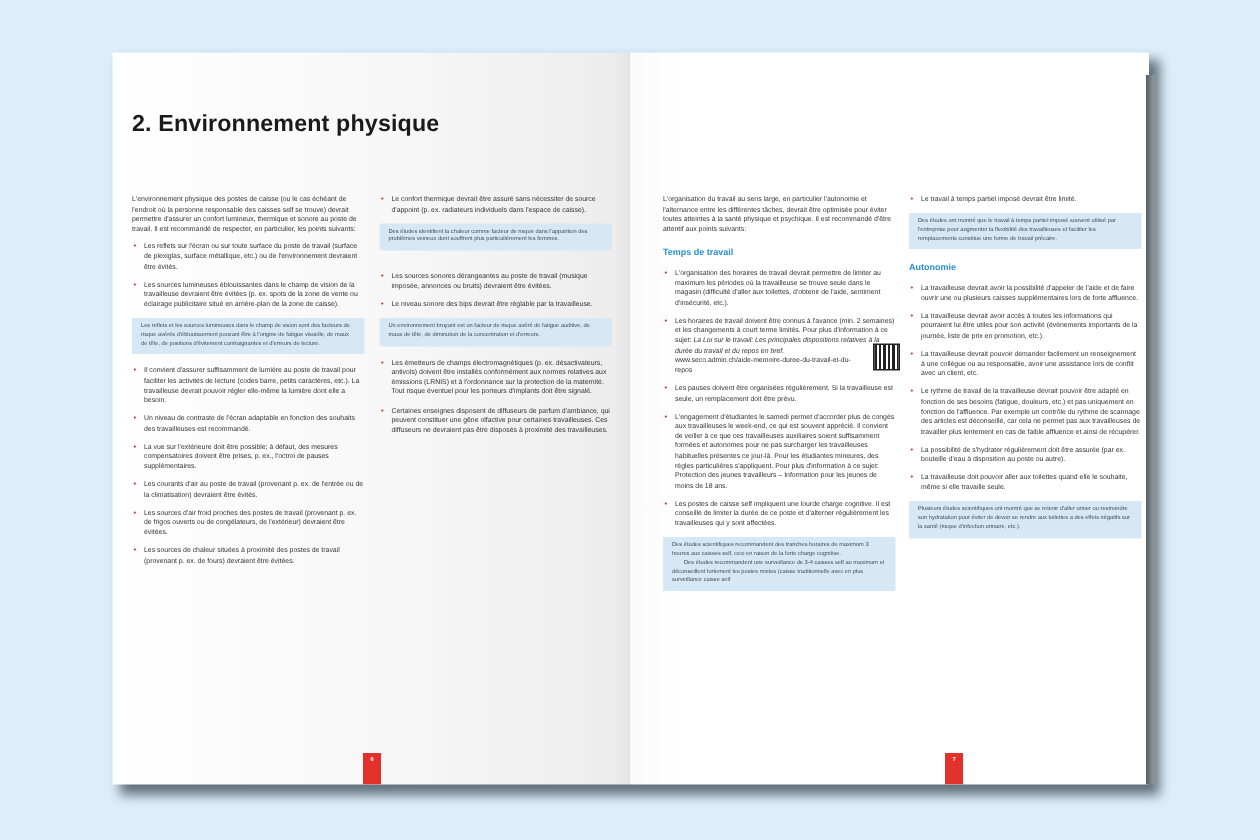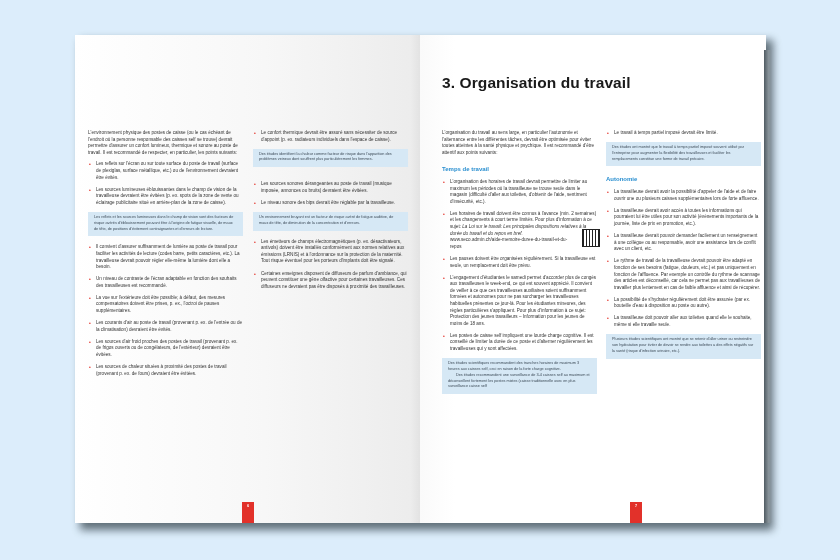--- a/index.html
+++ b/index.html
@@ -77,20 +77,21 @@
   em { font-style:italic; }
   .url { word-break:break-all; }
 </style>
 </head>
 <body>
 
 <div class="spread-shadow"></div>
 <div class="spread">
 
   <div class="page page-left">
+    <h1 class="page-title">2. Environnement physique</h1>
 
     <div class="col" style="left:13px;">
       <p class="intro">L'environnement physique des postes de caisse (ou le cas échéant de l'endroit où la personne responsable des caisses self se trouve) devrait permettre d'assurer un confort lumineux, thermique et sonore au poste de travail. Il est recommandé de respecter, en particulier, les points suivants:</p>
       <ul class="bullets">
         <li><span class="bullet">•</span><span>Les reflets sur l'écran ou sur toute surface du poste de travail (surface de plexiglas, surface métallique, etc.) ou de l'environnement devraient être évités.</span></li>
         <li><span class="bullet">•</span><span>Les sources lumineuses éblouissantes dans le champ de vision de la travailleuse devraient être évitées (p. ex. spots de la zone de vente ou éclairage publicitaire situé en arrière-plan de la zone de caisse).</span></li>
       </ul>
       <div class="note">
           <p>Les reflets et les sources lumineuses dans le champ de vision sont des facteurs de risque avérés d'éblouissement pouvant être à l'origine de fatigue visuelle, de maux de tête, de positions d'évitement contraignantes et d'erreurs de lecture.</p>
         </div>
@@ -122,21 +123,20 @@
         <li><span class="bullet">•</span><span>Les émetteurs de champs électromagnétiques (p. ex. désactivateurs, antivols) doivent être installés conformément aux normes relatives aux émissions (LRNIS) et à l'ordonnance sur la protection de la maternité. Tout risque éventuel pour les porteurs d'implants doit être signalé.</span></li>
         <li><span class="bullet">•</span><span>Certaines enseignes disposent de diffuseurs de parfum d'ambiance, qui peuvent constituer une gêne olfactive pour certaines travailleuses. Ces diffuseurs ne devraient pas être disposés à proximité des travailleuses.</span></li>
       </ul>
     </div>
 
     <div class="page-number" style="left:167px;">6</div>
     <div class="spine-shadow"></div>
   </div>
 
   <div class="page page-right">
-    <h1 class="page-title">3. Organisation du travail</h1>
 
     <div class="col" style="left:22px;">
       <p class="intro">L'organisation du travail au sens large, en particulier l'autonomie et l'alternance entre les différentes tâches, devrait être optimisée pour éviter toutes atteintes à la santé physique et psychique. Il est recommandé d'être attentif aux points suivants:</p>
       <div class="subhead">Temps de travail</div>
       <ul class="bullets">
         <li><span class="bullet">•</span><span>L'organisation des horaires de travail devrait permettre de limiter au maximum les périodes où la travailleuse se trouve seule dans le magasin (difficulté d'aller aux toilettes, d'obtenir de l'aide, sentiment d'insécurité, etc.).</span></li>
         <li class="qr-wrap">
           <span class="bullet">•</span>
           <span>Les horaires de travail doivent être connus à l'avance (min. 2 semaines) et les changements à court terme limités. Pour plus d'information à ce sujet:</span>
           <em>La Loi sur le travail: Les principales dispositions relatives à la durée du travail et du repos en bref.</em><br>

